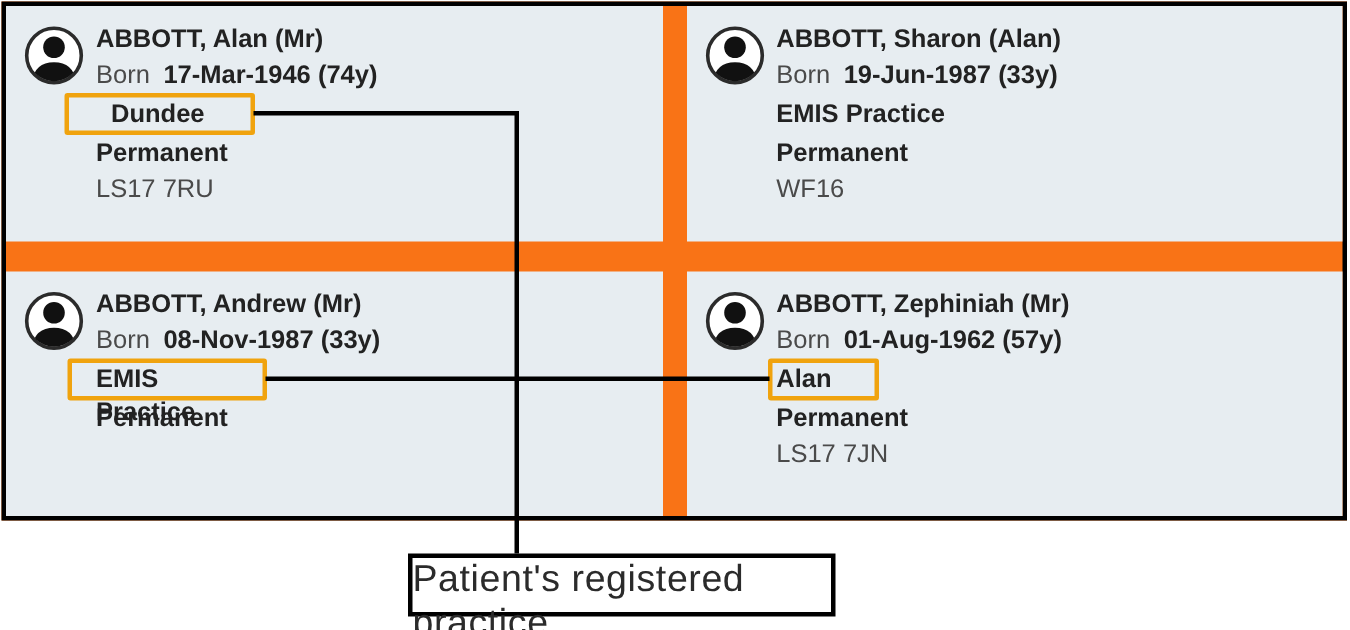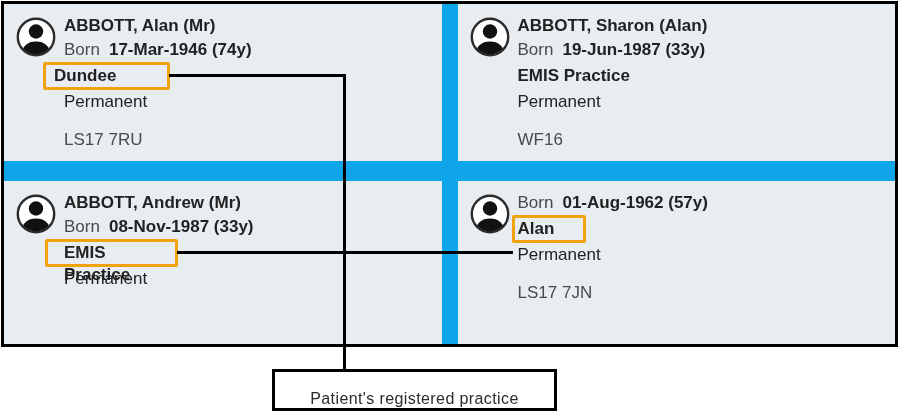--- a/index.html
+++ b/index.html
@@ -13,21 +13,21 @@
   }
   
   #frame {
     position: absolute; left: 1px; top: 1px;
     width: 897px; height: 346px;
     border: 3px solid #000;
     display: grid;
     grid-template-columns: 1fr 1fr;
     grid-template-rows: 157px 163px;
     gap: 20px 16px;
-    background: #0ea5e9;
+    background: #f97316;
   }
   .card {
     background: var(--card_bg, #e7edf1);
     padding: 10px 12px;
     display: flex;
     align-items: flex-start;
   }
   .avatar {
     width: 40px; height: 40px;
     flex: 0 0 40px;
@@ -43,43 +43,43 @@
     font-size: 17px;
   }
   .practice { font-weight: bold; color: #222222; }
   .hl {
     display: inline-block;
     height: 28px; line-height: 22px;
     border: 3px solid var(--highlight, #f0a30e);
     border-radius: 2px;
     background: transparent;
   }
-  .hl-dundee { margin-left: -21px; width: 127px; padding-left: 8px; }
+  .hl-dundee { margin-left: -21px; width: 127px; padding-left: 28px; }
   .hl-emis   { margin-left: -19px; width: 133px; padding-left: 16px; }
   .hl-leeds  { margin-left: -6px;  width: 74px;  padding-left: 3px;  }
-  .regtype { font-weight: normal; color: #222222; }
-  .postcode { color: #4a4a4a; margin-top: 14px; }
+  .regtype { font-weight: bold; color: #222222; }
+  .postcode { color: #4a4a4a; }
   
   .line {
     position: absolute;
     background: var(--line_color, #000000);
     z-index: 5;
   }
   #line-a-h { left: 169px; top: 74px;  width: 177px; height: 3px; }
   #line-a-v { left: 343px; top: 74px;  width: 3px;   height: 296px; }
   #line-b-h { left: 177px; top: 251px; width: 336px; height: 3px; }
   
   #callout {
     position: absolute;
     left: 272px; top: 369px;
     width: 285px; height: 42px;
     border: 3px solid #000;
     background: #ffffff;
-    display: flex; align-items: flex-end; justify-content: center;
-    font-size: 16px; letter-spacing: 0.4px;
+    display: flex; align-items: flex-start; justify-content: center;
+    font-size: 25px; letter-spacing: 0.4px;
     color: #2b2b2b;
     z-index: 6;
   }
 </style>
 </head>
 <body>
 
 <div id="screen">
   <div id="frame">
 
@@ -155,20 +155,21 @@
               <circle cx="20" cy="20" r="17.2"></circle>
             </clipPath>
           </defs>
         <circle cx="20" cy="20" r="18.2" fill="#ffffff" stroke="#2b2b2b" stroke-width="2.4"></circle>
         <g clip-path="url(#c3)">
           <circle cx="20" cy="14.5" r="7.2" fill="#111111"></circle>
           <path d="M5 40 Q6 24.5 20 24.5 Q34 24.5 35 40 Z" fill="#111111"></path>
         </g>
       </svg>
       <div class="info">
+        <div class="row name">ABBOTT, Zephiniah (Mr)</div>
         <div class="row"><span class="born-label">Born</span><span class="born-value">01-Aug-1962 (57y)</span></div>
         <div class="practice-row"><span class="practice hl hl-leeds">Alan</span></div>
         <div class="row regtype">Permanent</div>
         <div class="row postcode">LS17 7JN</div>
       </div>
     </div>
 
   </div>
 
   <div class="line" id="line-a-h"></div>

